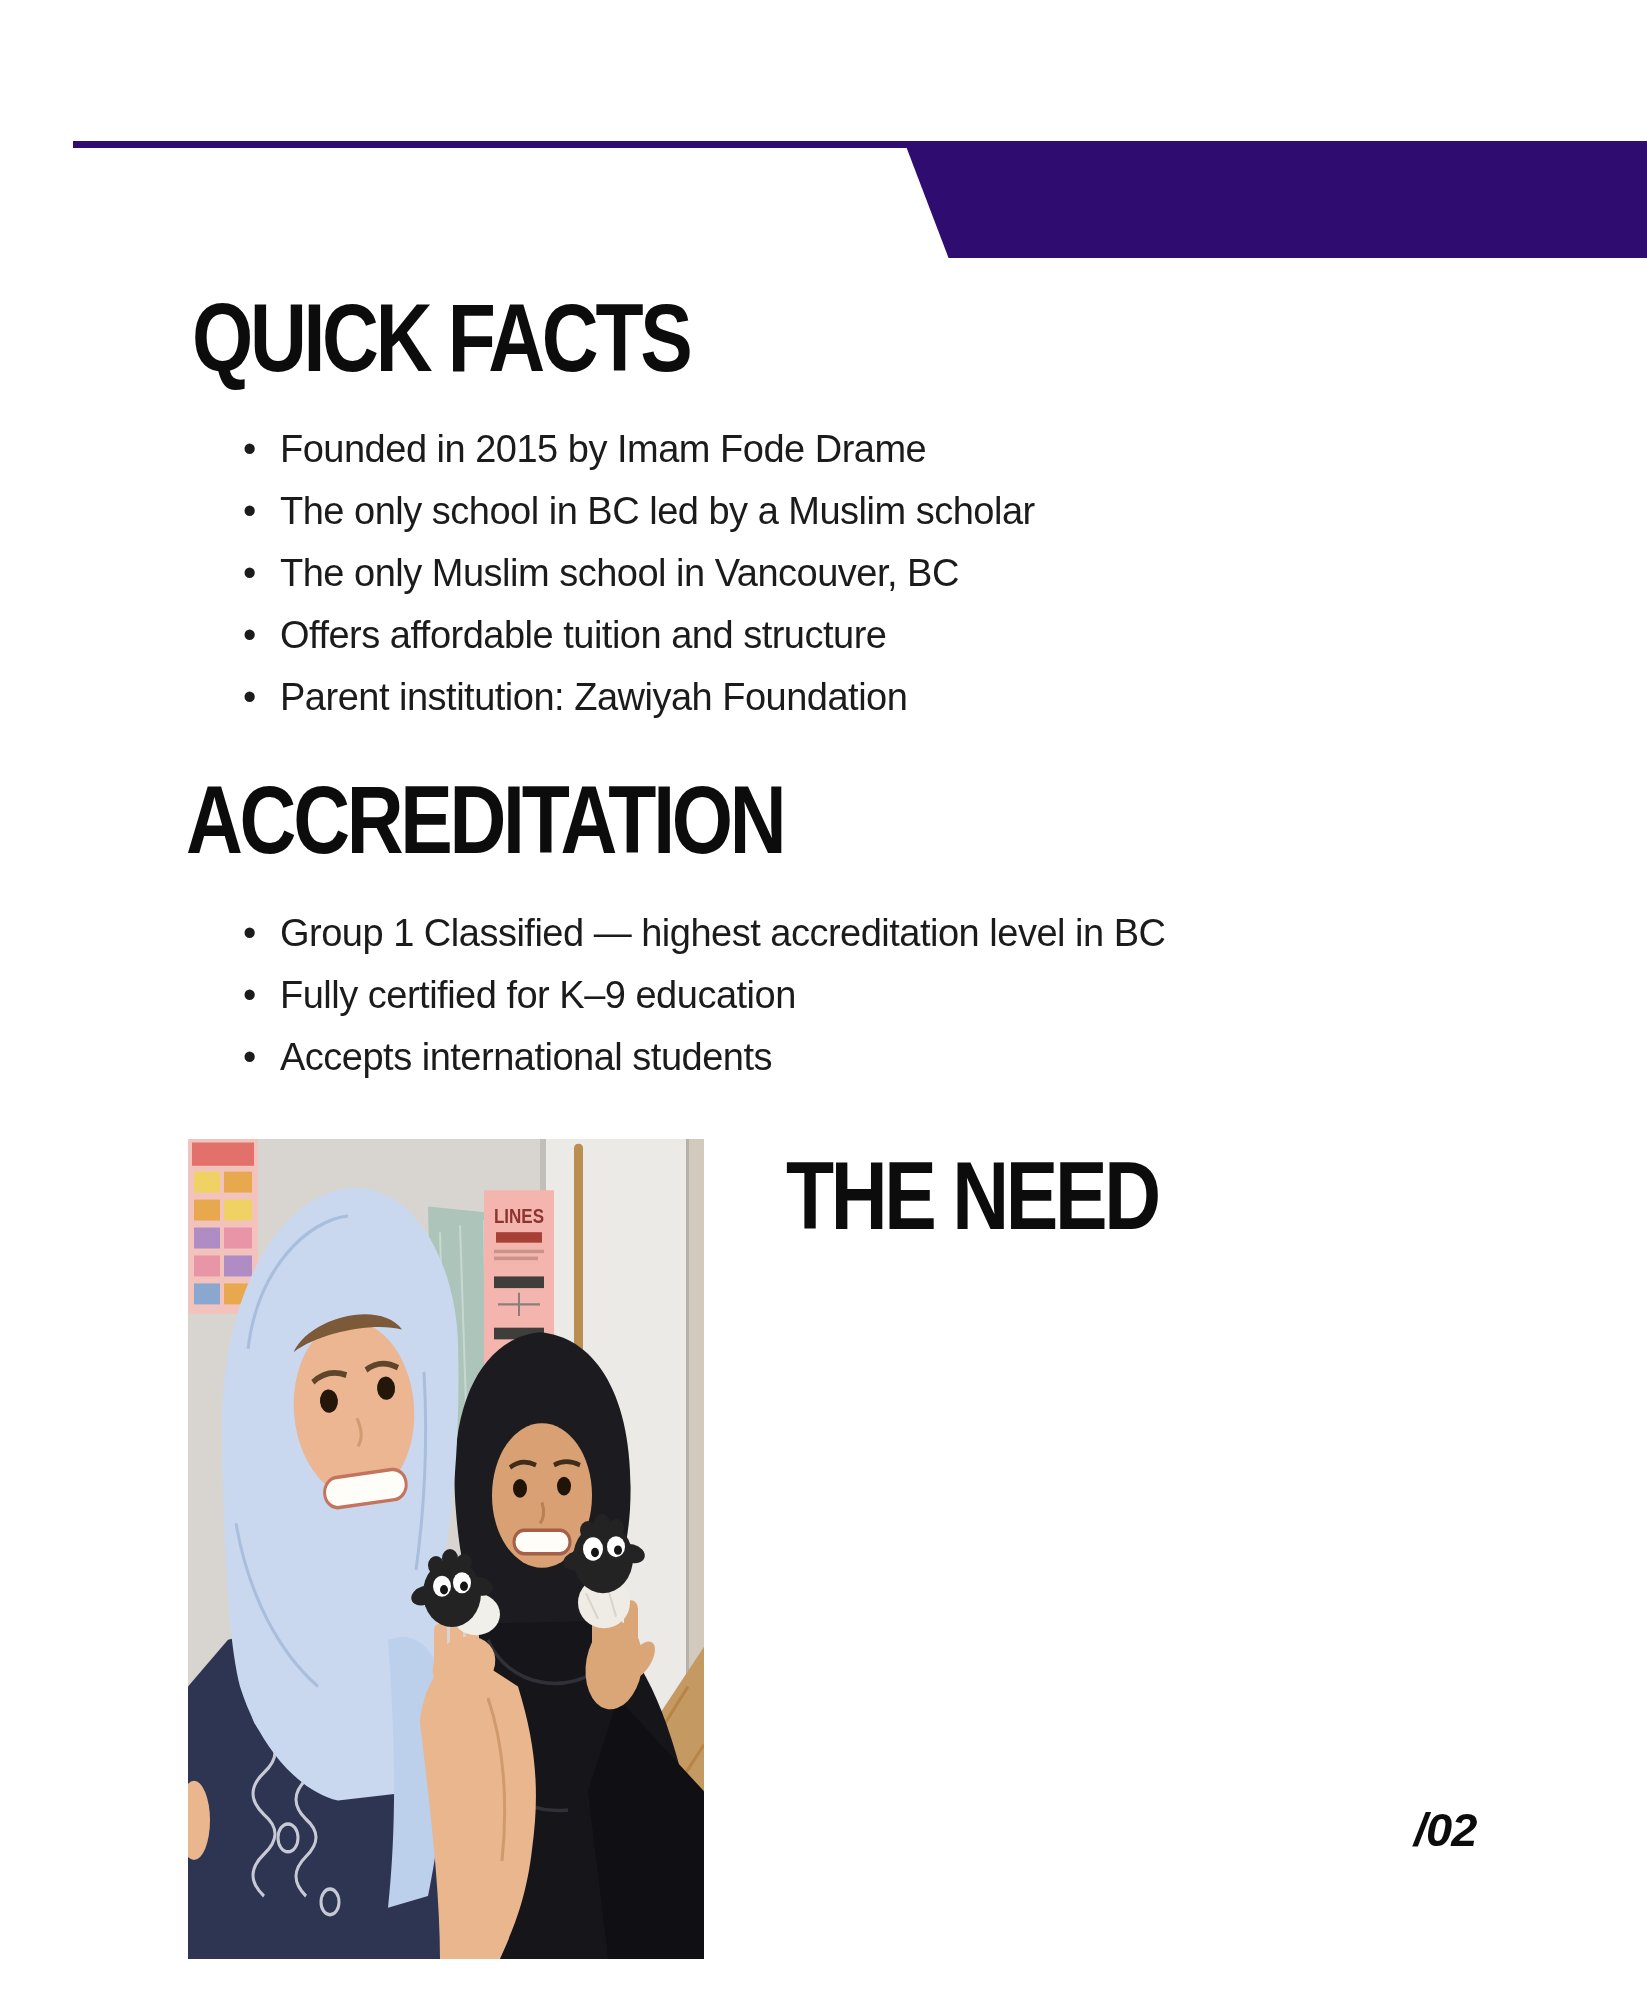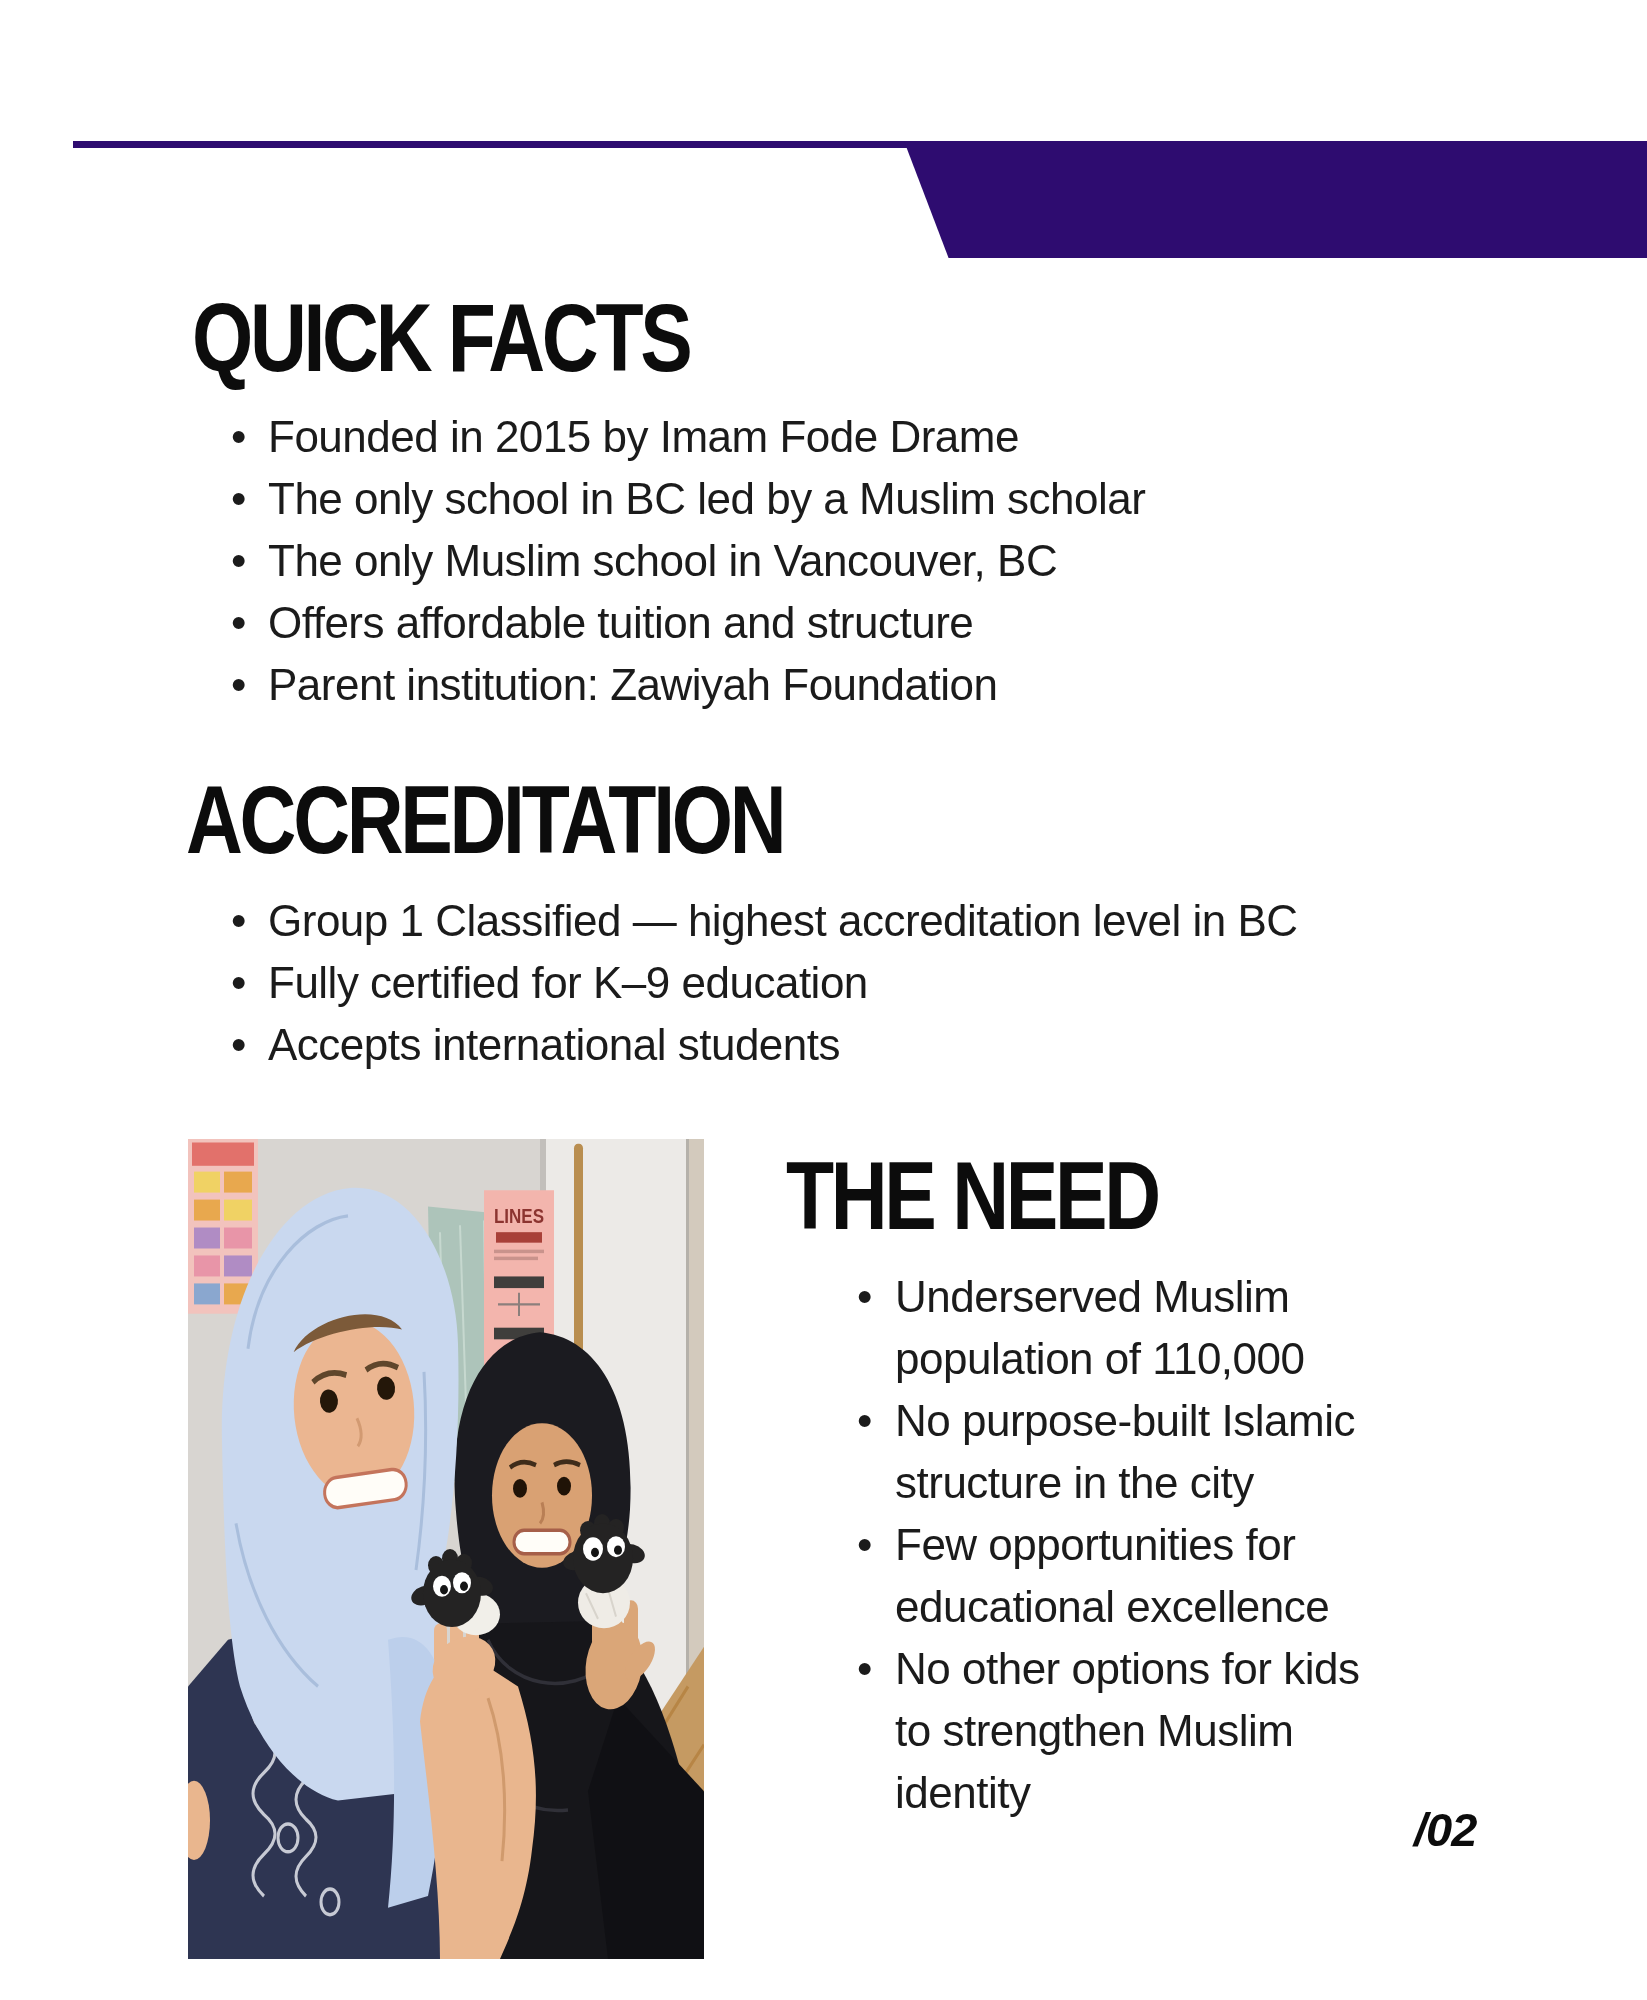--- a/index.html
+++ b/index.html
@@ -18,22 +18,22 @@
   .h-title{
     position:absolute;margin:0;font-weight:700;font-size:96px;line-height:1;
     letter-spacing:-4px;color:#0c0c0c;white-space:nowrap;
     transform:scaleX(0.82);transform-origin:left top;
   }
   .h-quick{left:192px;top:290px;}
   .h-accr{left:186px;top:772px;}
   .h-need{left:786px;top:1148px;}
   
   .bullets{
-    position:absolute;margin:0;padding:0;list-style:none;
-    font-size:44px;line-height:62px;letter-spacing:-0.5px;color:#1b1b1b;
+    position:absolute;margin:12px;padding:0;list-style:none;
+    font-size:38px;line-height:62px;letter-spacing:-0.5px;color:#1b1b1b;
   }
   .bullets li{position:relative;}
   .bullets li::before{content:"\2022";position:absolute;left:-37px;top:0;}
   .qf-bullets{left:268px;top:406px;width:1200px;white-space:nowrap;}
   .ac-bullets{left:268px;top:890px;width:1200px;white-space:nowrap;}
   .need-bullets{left:895px;top:1266px;width:490px;}
   .need-bullets li::before{left:-38px;}
   
   .page-num{
     position:absolute;left:1414px;top:1802px;font-size:47px;font-weight:700;
@@ -64,26 +64,20 @@
   </ul>
 
   <h1 class="h-title h-accr">ACCREDITATION</h1>
   <ul class="bullets ac-bullets">
     <li>Group 1 Classified — highest accreditation level in BC</li>
     <li>Fully certified for K–9 education</li>
     <li>Accepts international students</li>
   </ul>
 
   <h1 class="h-title h-need">THE NEED</h1>
-  <ul class="bullets need-bullets">
-    <li>Underserved Muslim population of 110,000</li>
-    <li>No purpose-built Islamic structure in the city</li>
-    <li>Few opportunities for educational excellence</li>
-    <li>No other options for kids to strengthen Muslim identity</li>
-  </ul>
 
   <div class="photo">
     <svg viewBox="0 0 516 704" preserveAspectRatio="none">
 
       <rect x="0" y="0" width="516" height="704" fill="#d8d5d1"></rect>
 
       <rect x="352" y="0" width="164" height="556" fill="#eceae7"></rect>
       <rect x="352" y="0" width="6" height="556" fill="#c2bfbb"></rect>
       <rect x="352" y="548" width="164" height="8" fill="#cac7c2"></rect>
       <rect x="468" y="538" width="20" height="11" fill="#7fae74"></rect>

